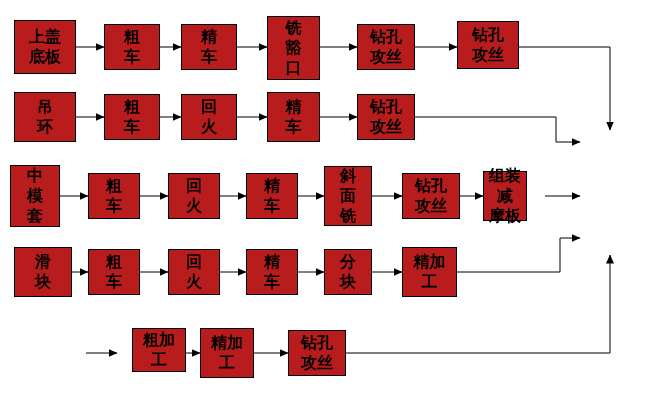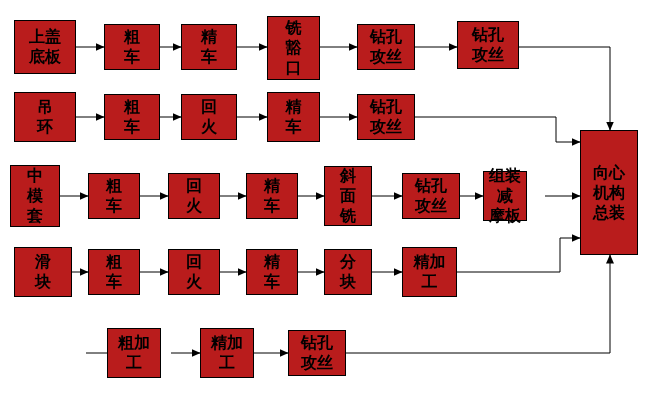--- a/index.html
+++ b/index.html
@@ -116,24 +116,21 @@
 车</div>
   <div class="box" style="left:168px;top:249px;width:52px;height:46px">回
 火</div>
   <div class="box" style="left:246px;top:249px;width:52px;height:46px">精
 车</div>
   <div class="box" style="left:324px;top:249px;width:48px;height:46px">分
 块</div>
   <div class="box" style="left:402px;top:247px;width:55px;height:50px">精加
 工</div>
 
-  <div class="box" style="left:107px;top:328px;width:54px;height:50px">粗加
+  <div class="box" style="left:132px;top:328px;width:54px;height:44px">粗加
 工</div>
   <div class="box" style="left:200px;top:328px;width:54px;height:50px">精加
 工</div>
   <div class="box" style="left:288px;top:330px;width:58px;height:46px">钻孔
 攻丝</div>
 
-  <div class="box" style="left:580px;top:130px;width:58px;height:125px">向心
-机构
-总装</div>
 
 </div>
 
 </body></html>

